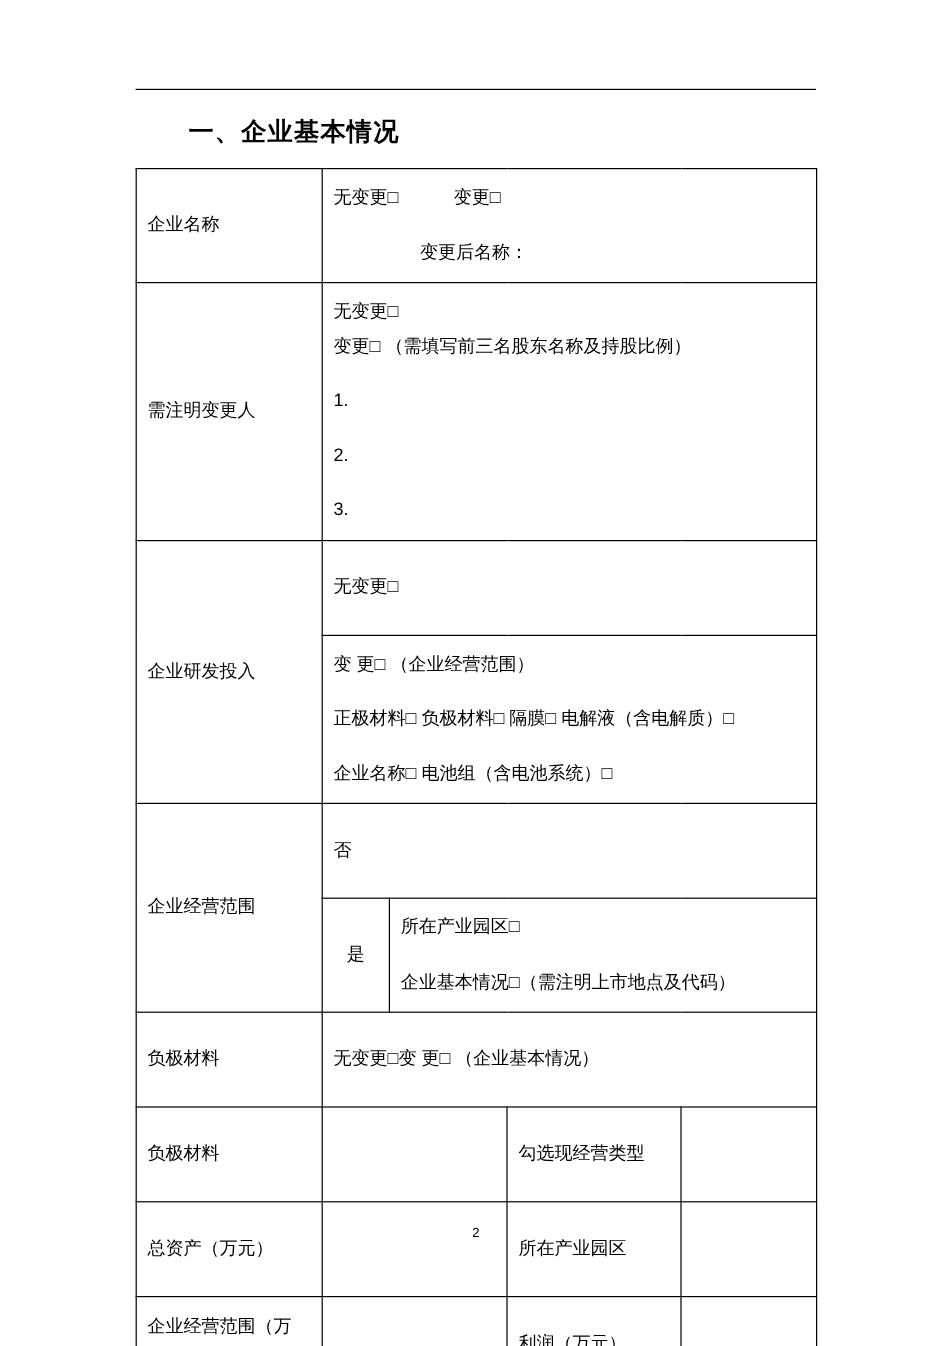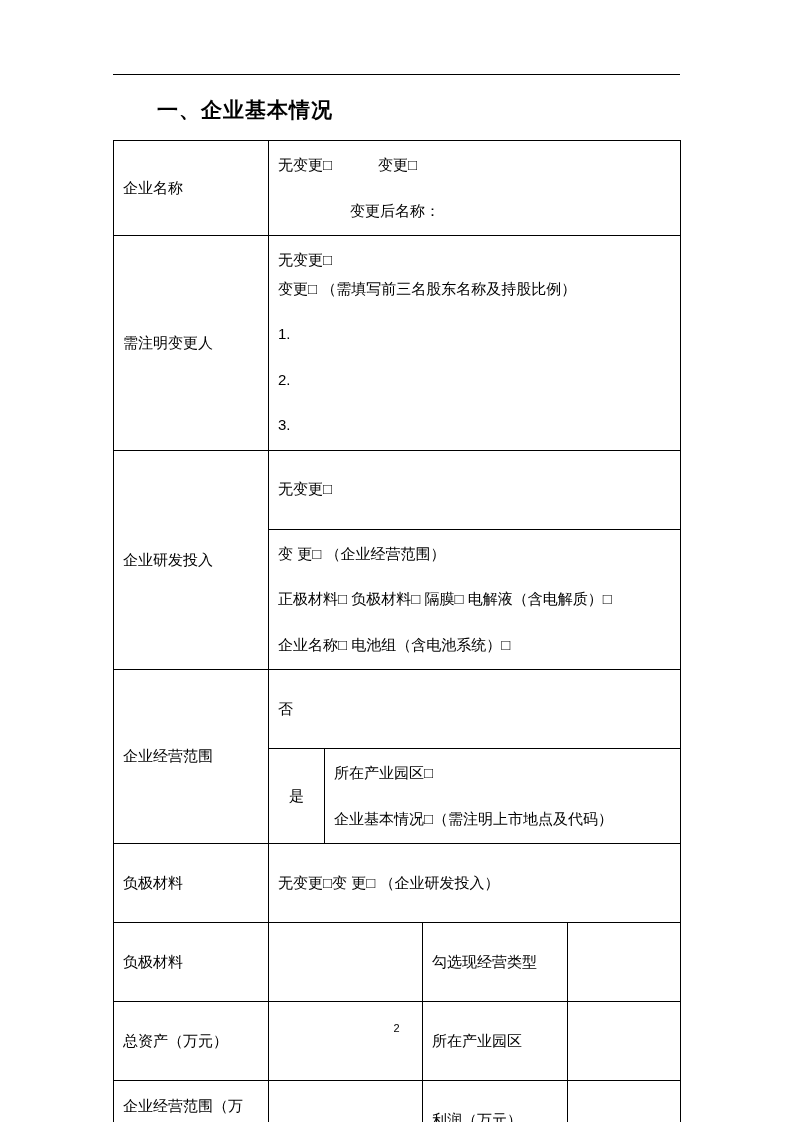--- a/index.html
+++ b/index.html
@@ -155,21 +155,21 @@
       <td colspan="3">
         <div class="cell-lines">
           <div>所在产业园区□</div>
           <div class="pad-top">企业基本情况□（需注明上市地点及代码）</div>
         </div>
       </td>
     </tr>
 
     <tr>
       <td class="label tall">负极材料</td>
-      <td colspan="4">无变更□变   更□ （企业研发投入）</td>
+      <td colspan="4">无变更□变   更□ （企业基本情况）</td>
     </tr>
 
     <tr>
       <td class="label tall">负极材料</td>
       <td colspan="2"></td>
       <td>勾选现经营类型</td>
       <td></td>
     </tr>
 
     <tr>

